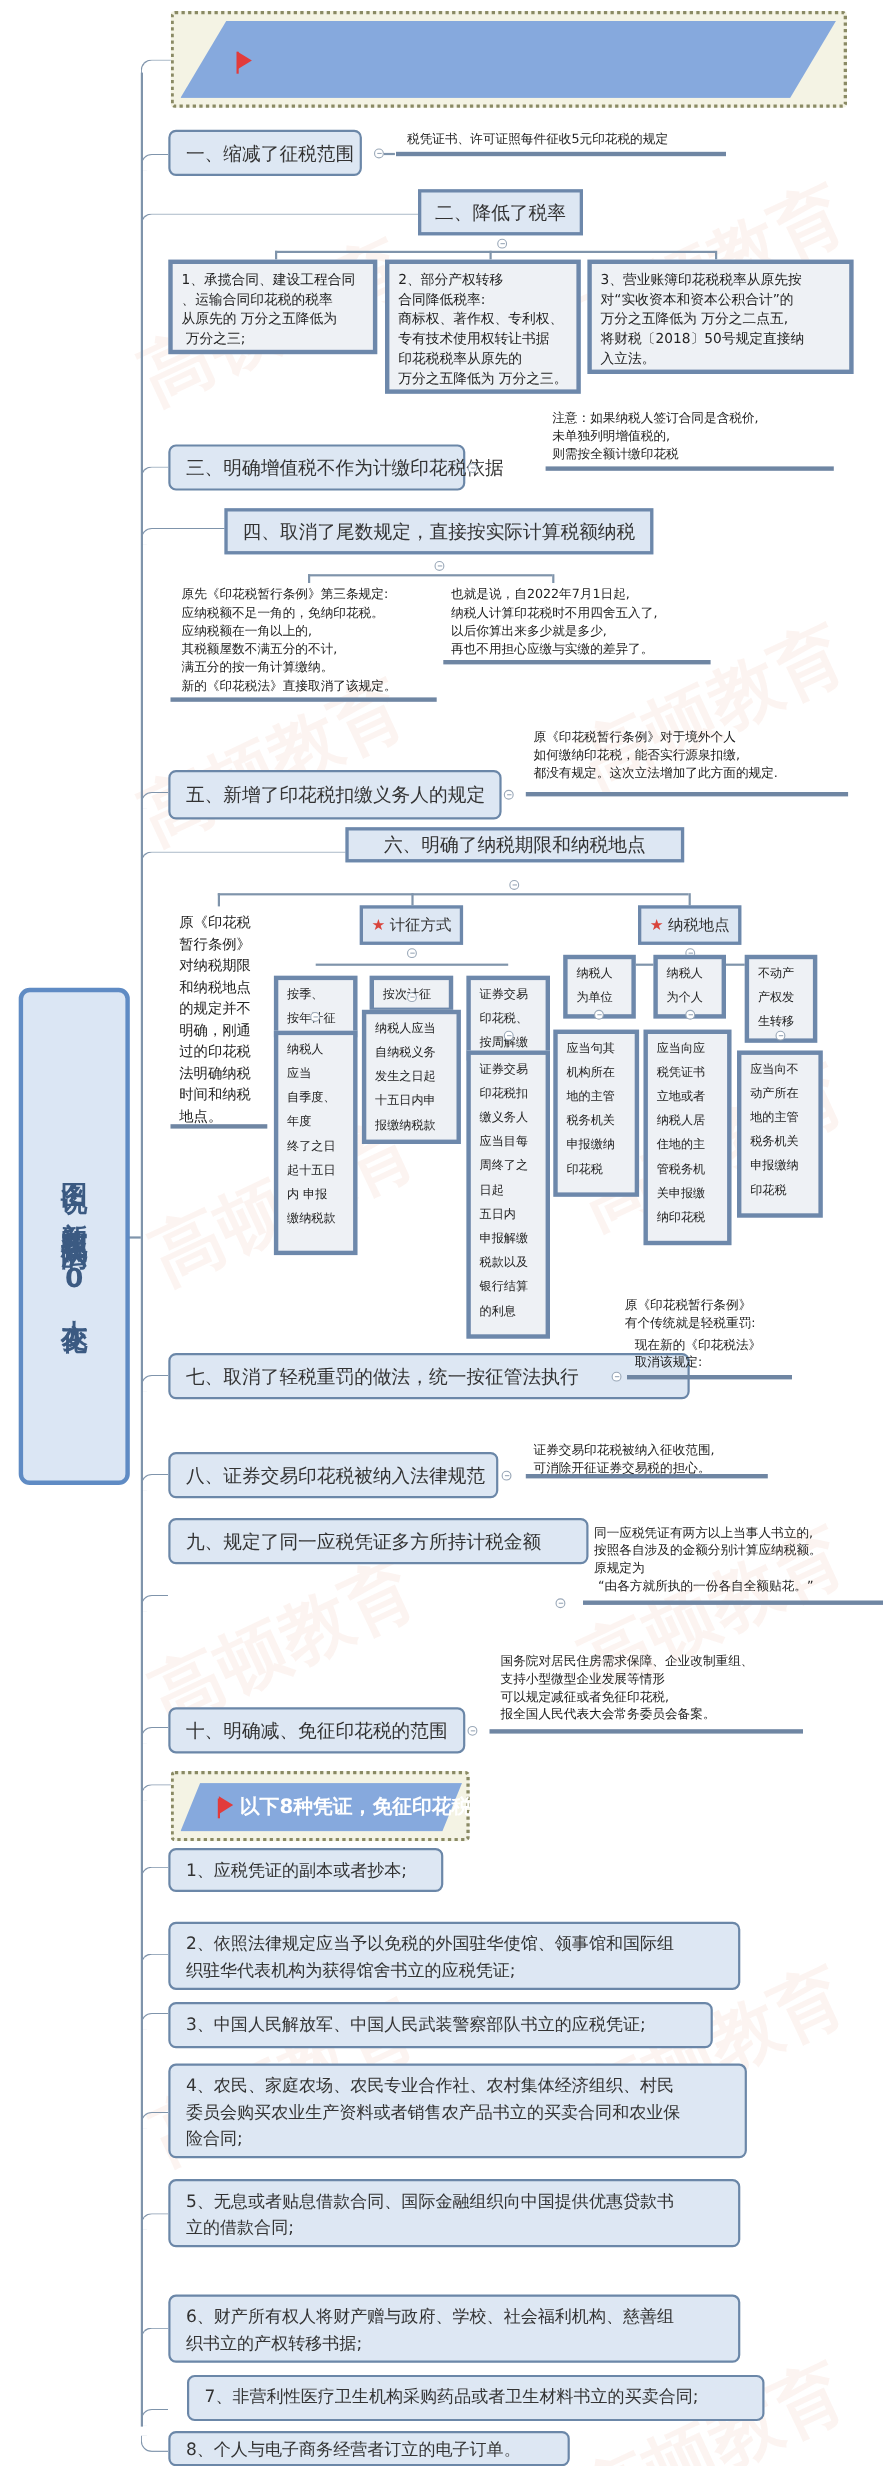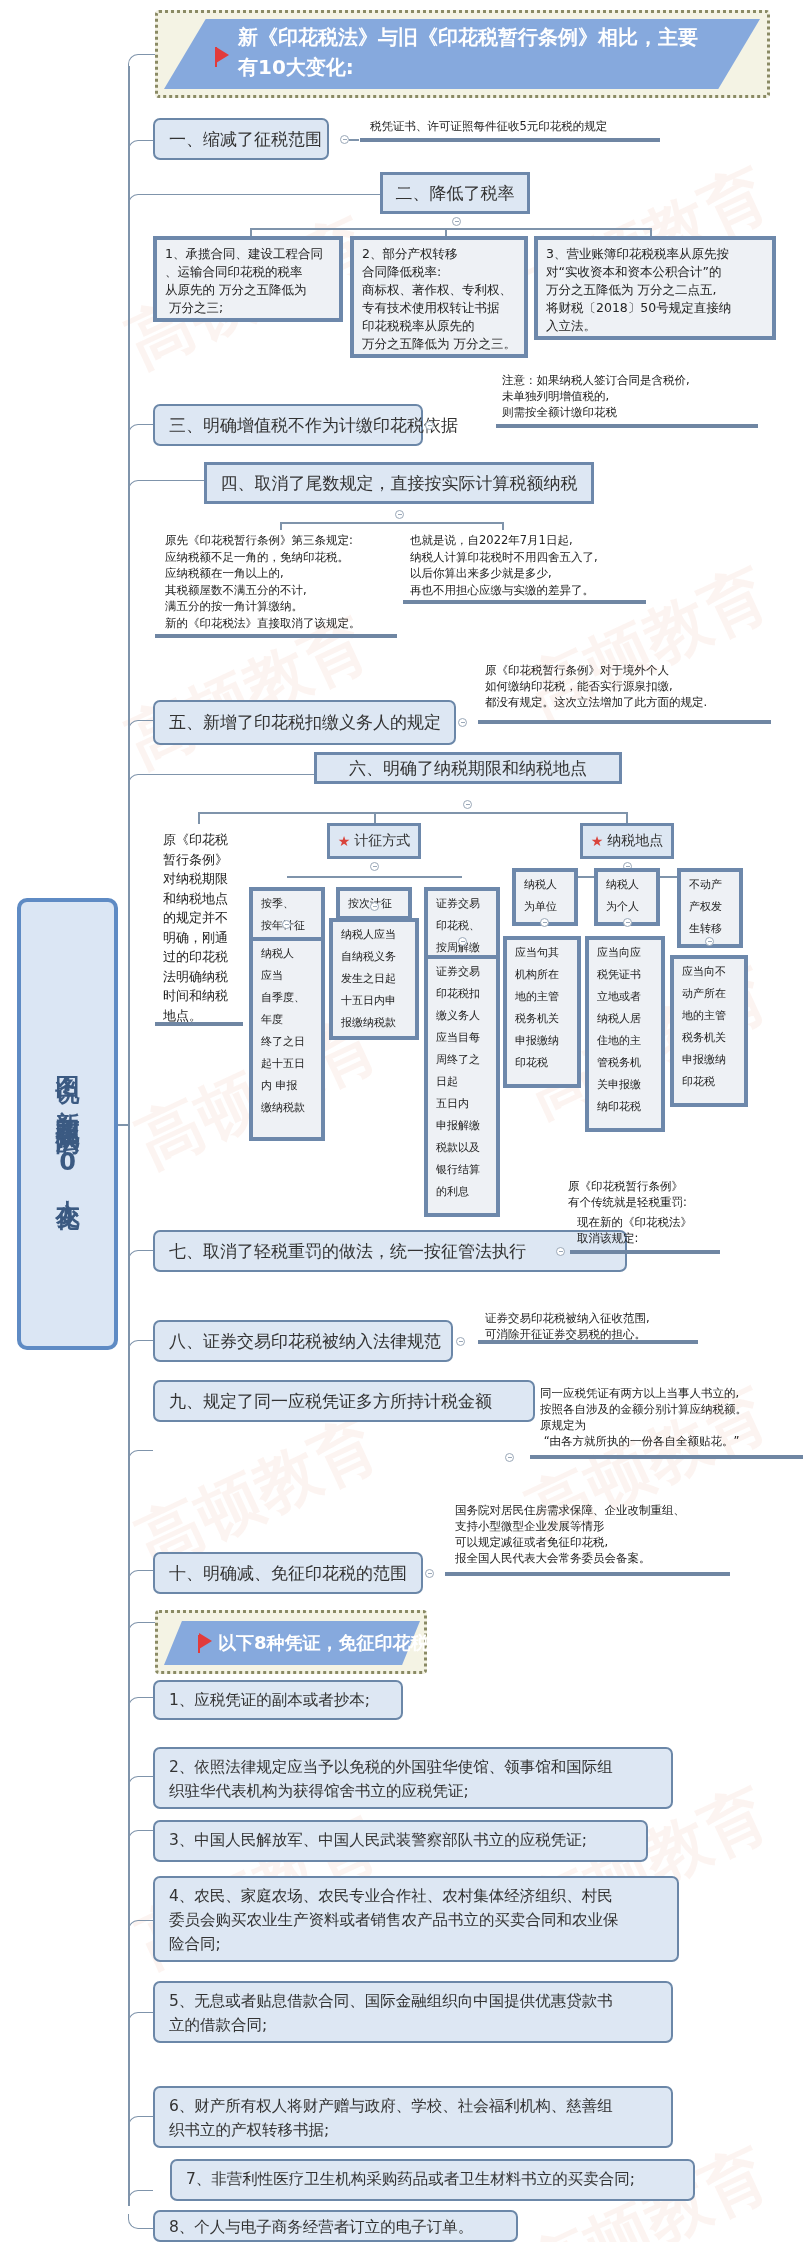--- a/index.html
+++ b/index.html
@@ -59,22 +59,20 @@
 
 <div class="root">
   <span class="root-text">图说：新印花税法的10大变化</span>
 </div>
 
 <div class="elbow" style="left:128px;top:54px;width:40px;"></div>
 <div class="banner-wrap" style="left:155px;top:10px;width:615px;height:88px;">
   <div class="banner" style="left:6px;top:6px;width:596px;height:70px;"></div>
   <div class="flag-pole" style="left:57px;top:34px;height:20px;"></div>
   <div class="flag" style="left:58px;top:34px;"></div>
-  <div class="banner-text" style="left:80px;top:9px;">新《印花税法》与旧《印花税暂行条例》相比，主要
-有10大变化:</div>
 </div>
 
 <div class="elbow" style="left:128px;top:140px;"></div>
 <div class="node" style="left:153px;top:118px;width:176px;height:42px;">
   <span>一、缩减了征税范围</span>
 </div>
 <div class="collapse" style="left:340px;top:135px;"></div>
 <div class="hline" style="left:349px;top:139px;width:10px;"></div>
 <div class="note" style="left:370px;top:118px;">税凭证书、许可证照每件征收5元印花税的规定</div>
 <div class="uline" style="left:360px;top:138px;width:300px;"></div>

